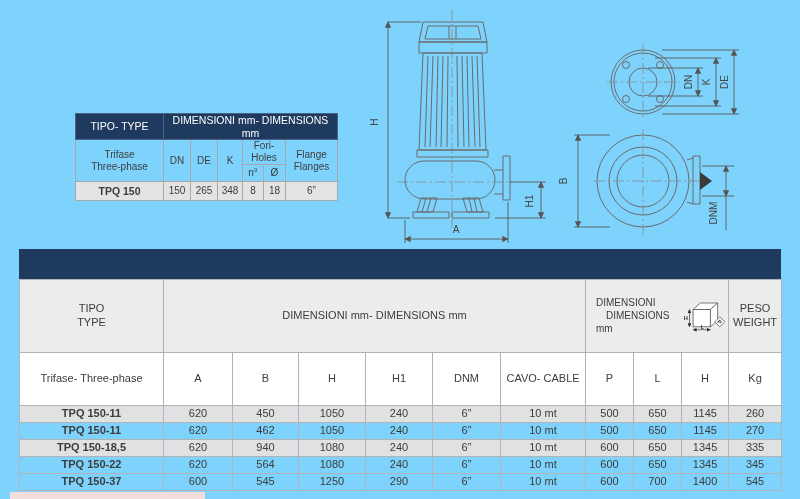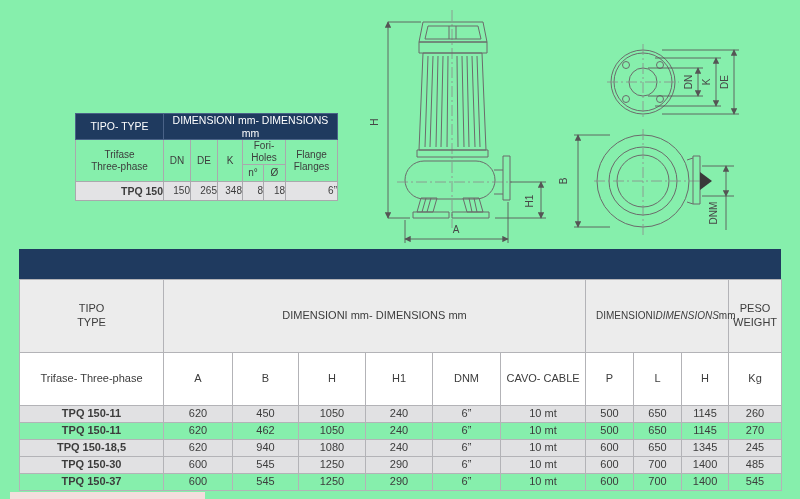--- a/index.html
+++ b/index.html
@@ -1,28 +1,28 @@
 <!DOCTYPE html>
 <html><head>
 <meta charset="utf-8">
 <style>
   html,body{margin:0;padding:0;background:#fff;}
-  .stage{position:relative;width:800px;height:499px;background:#86efac;overflow:hidden;
+  .stage{position:relative;width:800px;height:499px;background:#7dd3fc;overflow:hidden;
          font-family:"Liberation Sans",sans-serif;color:#3c3c3c;}
 
   
   .spec-table{position:absolute;left:75px;top:113px;border-collapse:collapse;table-layout:fixed;}
   .spec-table td{border:1px solid #a9a9ad;text-align:center;vertical-align:middle;
                  font-size:10px;line-height:1.2;padding:0;color:#3c3c3c;white-space:pre-line;}
   .spec-table tr.hdr td{background:#1f3a5f;color:#ffffff;border-color:#4a6287;font-size:10.5px;}
   .spec-table tr.r1{height:20px;}
   .spec-table tr.r2{height:24px;}
   .spec-table tr.r3{height:17px;}
   .spec-table tr.r4{height:19px;}
-  .spec-table tr.r4 td{background:#e3e3e5;text-align:right;}
+  .spec-table tr.r4 td{background:#e3e3e5;}
   .spec-table td.model{font-weight:bold;font-size:10.5px;}
 
   
   .drawing{position:absolute;left:355px;top:0;}
   .drawing *{vector-effect:non-scaling-stroke;}
   .ln{stroke:#6b6b6b;stroke-width:1;fill:none;}
   .cl{stroke:#8a8a8a;stroke-width:0.8;fill:none;stroke-dasharray:11 3 2 3;}
   .dim{stroke:#5a5a5a;stroke-width:0.9;fill:none;}
   .drawing text{font-family:"Liberation Sans",sans-serif;font-size:10px;fill:#474747;}
 
@@ -32,22 +32,22 @@
   
   .main-table{position:absolute;left:19px;top:279px;width:762px;border-collapse:collapse;table-layout:fixed;}
   .main-table td{border:1px solid #b3b3b7;text-align:center;vertical-align:middle;
                  font-size:11px;color:#3c3c3c;padding:0;line-height:1.25;}
   .main-table tr.group-row td{background:#ececec;height:50px;white-space:pre-line;}
   .main-table tr.colhdr-row td{background:#ffffff;height:52px;}
   .main-table tr.data td{height:16px;}
   .main-table tr.stripe td{background:#e1e1e3;}
   .main-table td.model{font-weight:bold;margin-top:36px;}
   .dim2-wrap{display:flex;align-items:center;justify-content:flex-start;gap:14px;padding-left:10px;}
-  .dim2-text{display:flex;flex-direction:row;align-items:flex-start;font-size:10px;line-height:1.3;text-align:left;}
-  .dim2-text .it{font-style:italic;}
+  .dim2-text{display:flex;flex-direction:column;align-items:flex-start;font-size:10px;line-height:1.3;text-align:left;}
+  .dim2-text .it{margin-left:10px;}
   .cube-svg text{font-family:"Liberation Sans",sans-serif;font-size:8px;font-weight:bold;fill:#333;}
 
   
   .pink-bar{position:absolute;left:10px;top:492px;width:195px;height:7px;background:#f4dddd;}
 </style>
 </head>
 <body>
 
 <div class="stage">
 
@@ -296,34 +296,34 @@
           <td class="model">TPQ 150-18,5</td>
           <td>620</td>
           <td>940</td>
           <td>1080</td>
           <td>240</td>
           <td>6”</td>
           <td>10 mt</td>
           <td>600</td>
           <td>650</td>
           <td>1345</td>
-          <td>245</td>
-        </tr>
-        <tr class="data stripe">
-          <td class="model">TPQ 150-30</td>
+          <td>335</td>
+        </tr>
+        <tr class="data">
+          <td class="model">TPQ 150-22</td>
+          <td>620</td>
+          <td>564</td>
+          <td>1080</td>
+          <td>240</td>
+          <td>6”</td>
+          <td>10 mt</td>
           <td>600</td>
-          <td>545</td>
-          <td>1250</td>
-          <td>290</td>
-          <td>6”</td>
-          <td>10 mt</td>
-          <td>600</td>
-          <td>700</td>
-          <td>1400</td>
-          <td>485</td>
+          <td>650</td>
+          <td>1345</td>
+          <td>345</td>
         </tr>
         <tr class="data">
           <td class="model">TPQ 150-37</td>
           <td>600</td>
           <td>545</td>
           <td>1250</td>
           <td>290</td>
           <td>6”</td>
           <td>10 mt</td>
           <td>600</td>

